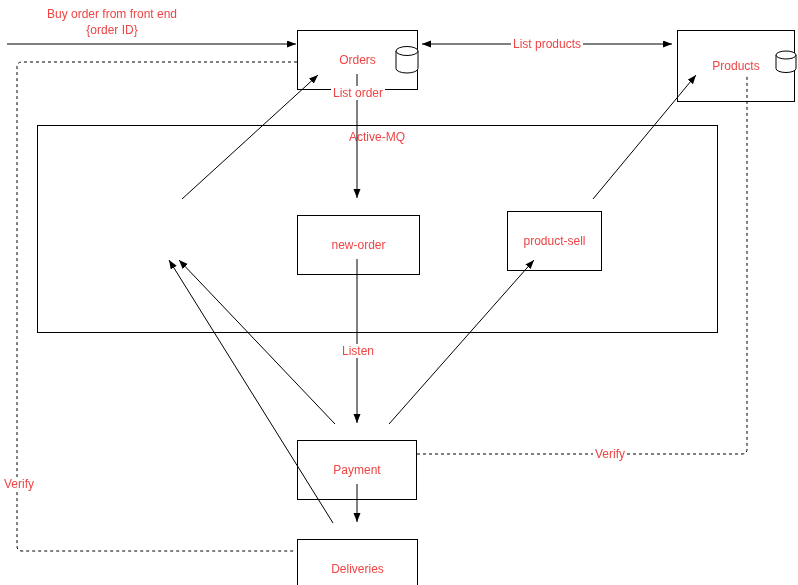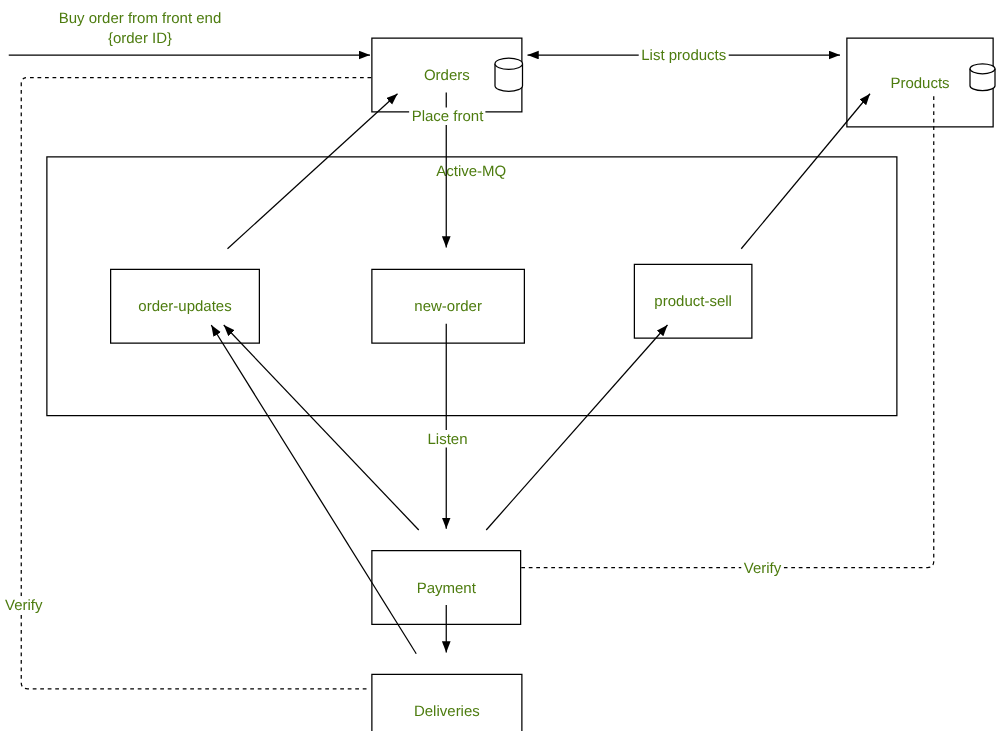--- a/index.html
+++ b/index.html
@@ -3,21 +3,21 @@
 <meta charset="utf-8">
 <style>
   html, body { margin: 0; padding: 0; background: #ffffff; }
   #canvas {
     position: relative;
     width: 798px;
     height: 585px;
     background: #ffffff;
     font-family: "Liberation Sans", sans-serif;
     font-size: 12px;
-    color: #4d7c0f;
+    color: #ef4444;
     overflow: hidden;
   }
   .box {
     position: absolute;
     box-sizing: border-box;
     background: #ffffff;
     border: 1px solid #000000;
     display: flex;
     align-items: center;
     justify-content: center;
@@ -76,23 +76,20 @@
   <div class="container-title" style="left:377px; top:137px;">Active-MQ</div>
 
   <div class="box" style="left:297px; top:14px; width:121px; height:60px;">
     <span>Orders</span>
   </div>
 
   <div class="box" style="left:677px; top:14px; width:118px; height:72px;">
     <span>Products</span>
   </div>
 
-  <div class="box" style="left:88px; top:199px; width:120px; height:60px;">
-    <span>order-updates</span>
-  </div>
 
   <div class="box" style="left:297px; top:199px; width:123px; height:60px;">
     <span>new-order</span>
   </div>
 
   <div class="box" style="left:507px; top:195px; width:95px; height:60px;">
     <span>product-sell</span>
   </div>
 
   <div class="box" style="left:297px; top:424px; width:120px; height:60px;">
@@ -140,21 +137,21 @@
     </g>
 
     <g>
       <path d="M776,55 v13.5 a10,4 0 0 0 20,0 v-13.5" fill="#ffffff" stroke="#000000"></path>
       <ellipse cx="786" cy="55" rx="10" ry="4" fill="#ffffff" stroke="#000000"></ellipse>
     </g>
   </svg>
 
   <div class="edge-label" style="left:547px; top:44px;">List products</div>
 
-  <div class="edge-label" style="left:358px; top:93px;">Place front</div>
+  <div class="edge-label" style="left:358px; top:93px;">List order</div>
 
   <div class="edge-label" style="left:358px; top:351px;">Listen</div>
 
   <div class="edge-label" style="left:19px; top:484px;">Verify</div>
 
   <div class="edge-label" style="left:610px; top:454px;">Verify</div>
 
 </div>
 
 </body></html>

